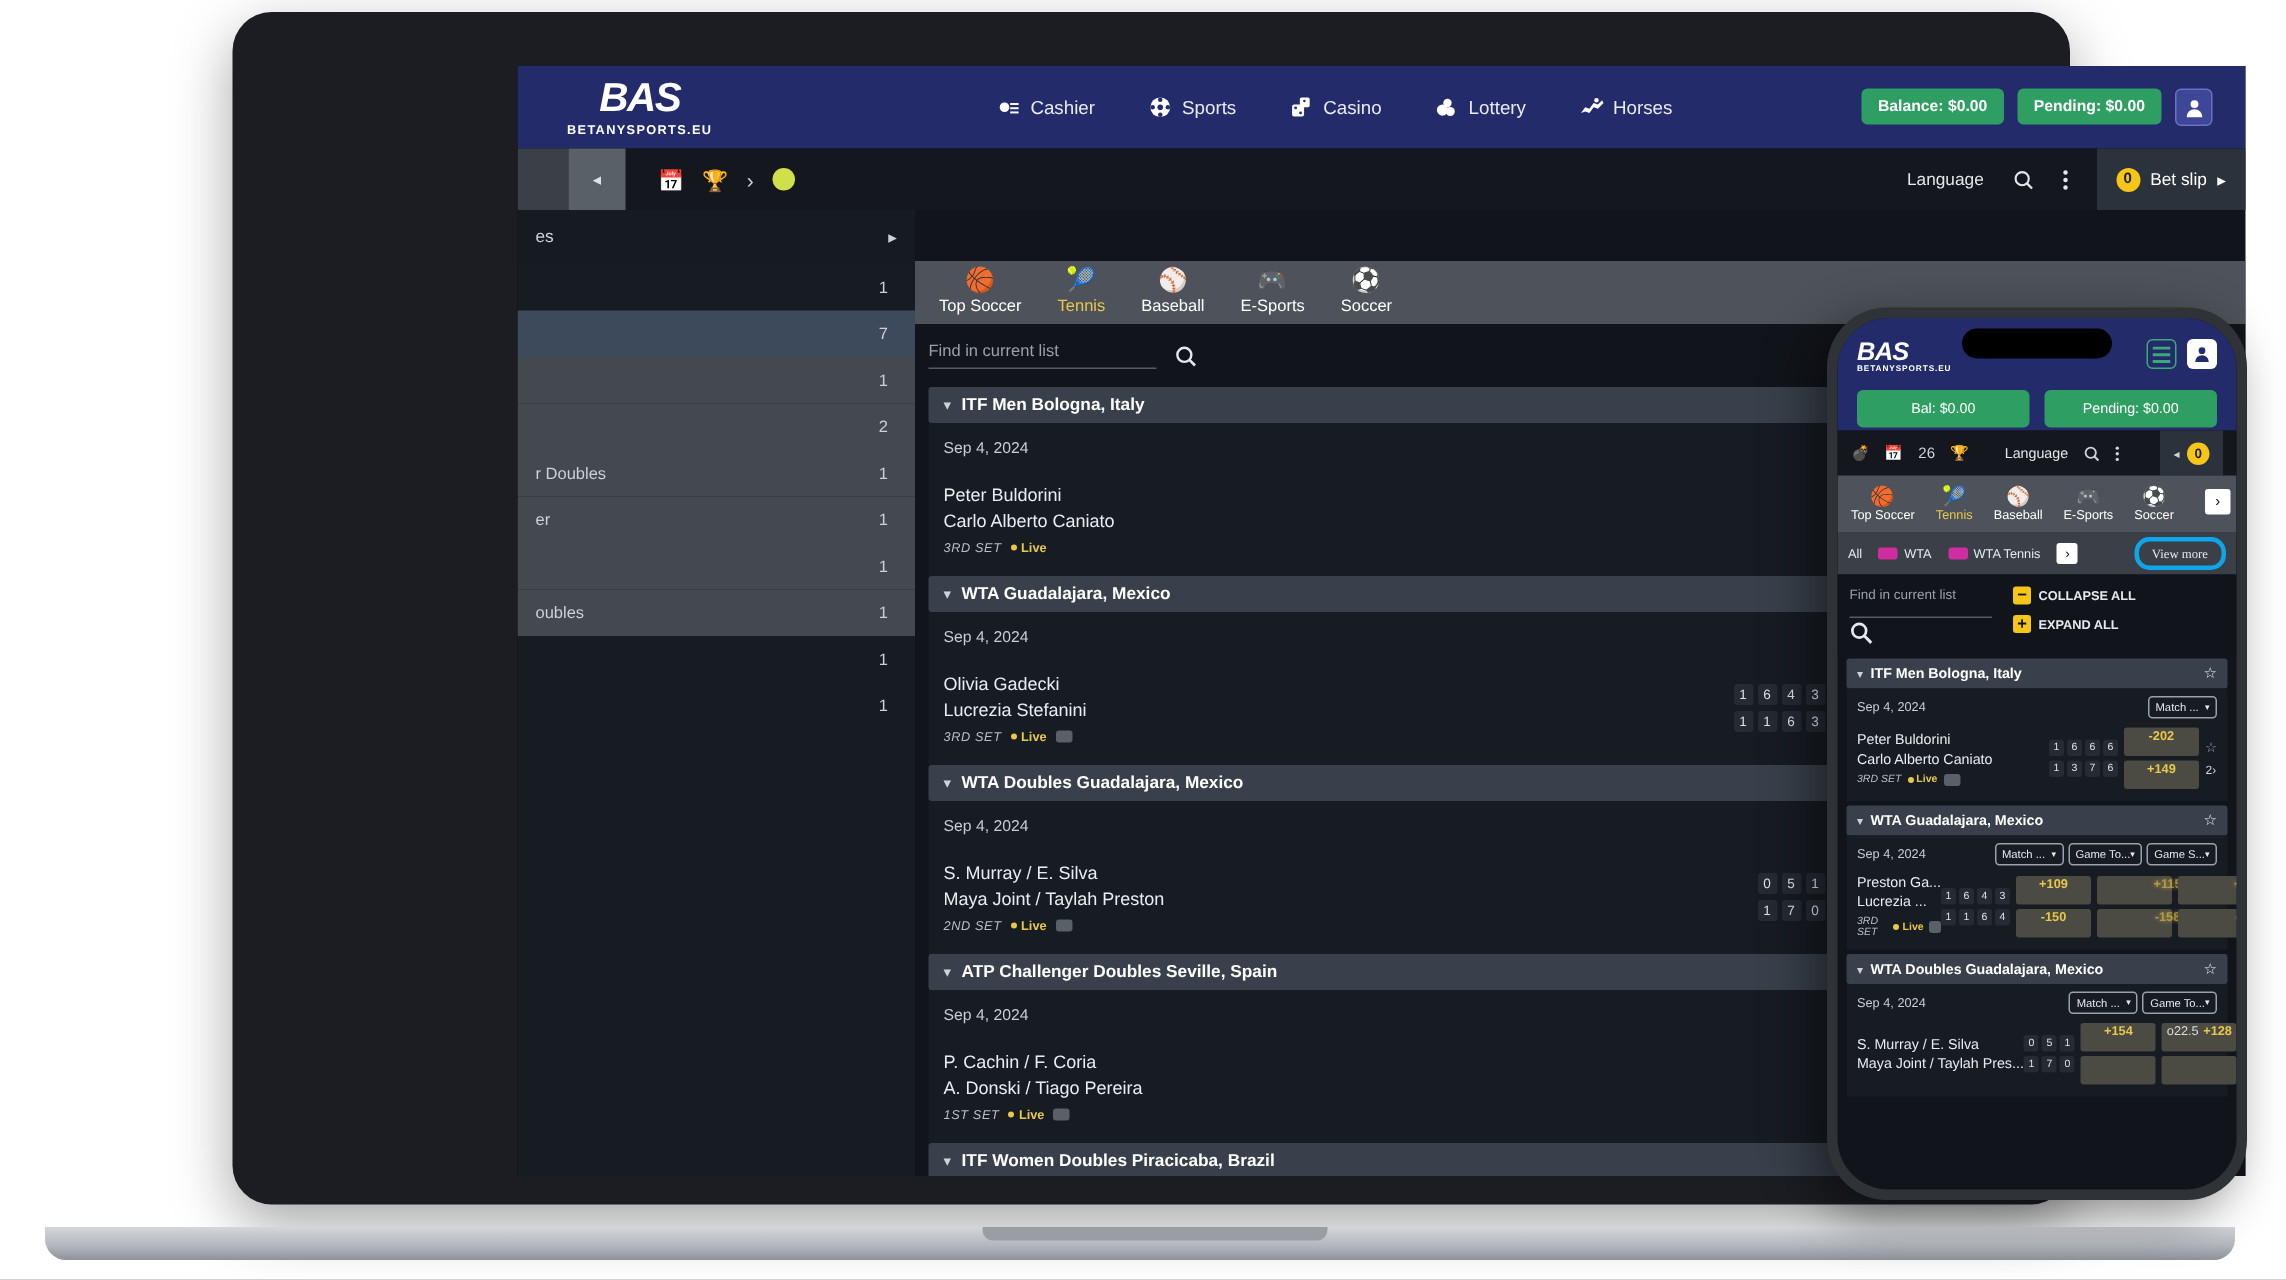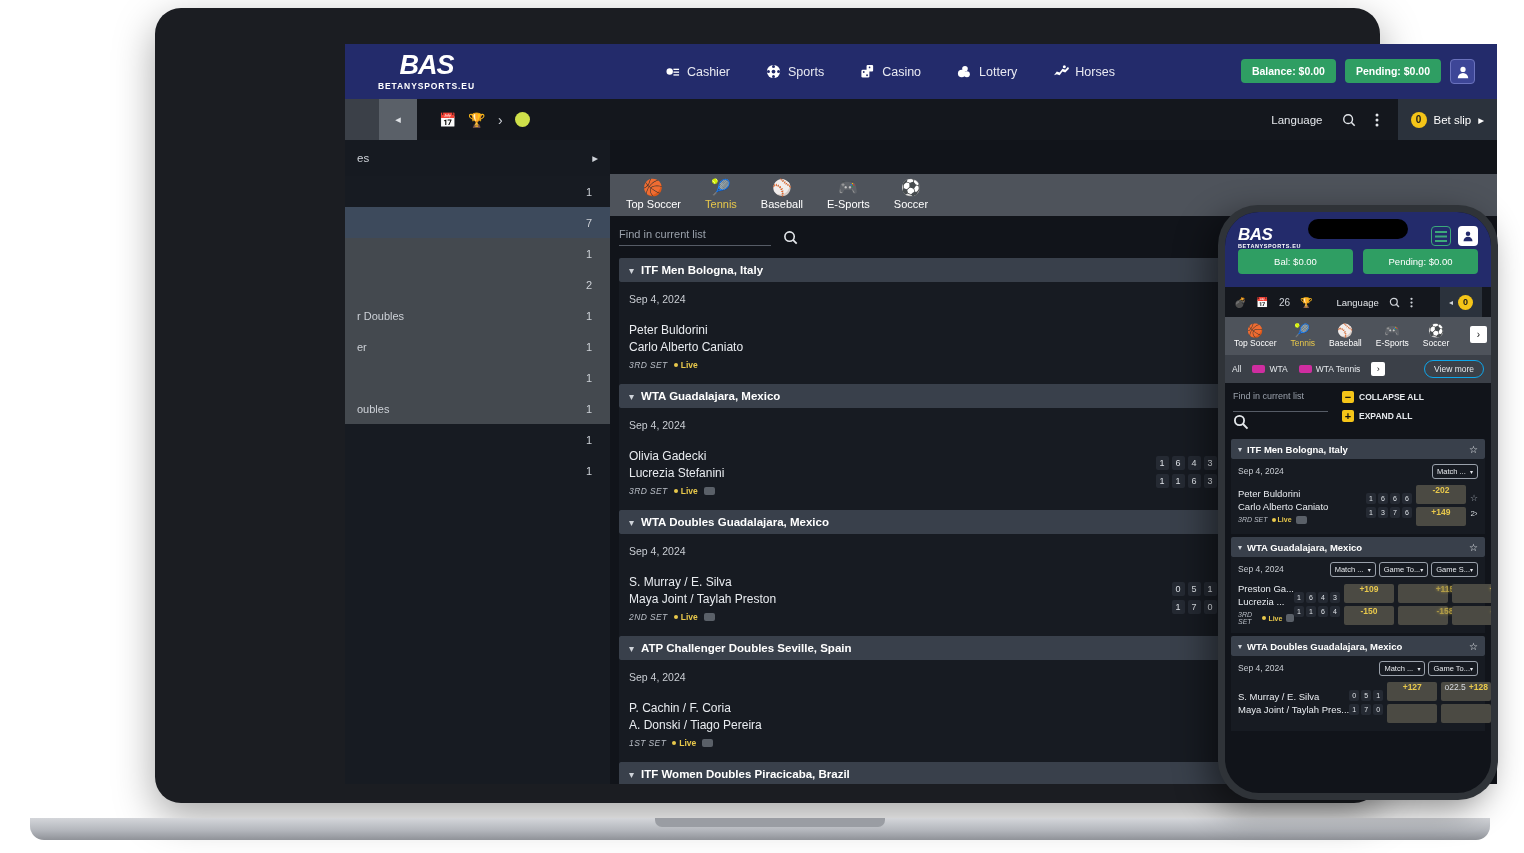--- a/index.html
+++ b/index.html
@@ -190,42 +190,42 @@
   .phone-notch {
     position:absolute; left:83px; top:7px; width:100px; height:20px; background:#000; border-radius:12px; z-index:5;
   }
   .ph-top { height:75px; background:#232b6b; padding:14px 13px 0 13px; }
   .ph-top-row { display:flex; align-items:flex-start; }
   .ph-logo { font-size:17px; font-weight:800; color:#fff; font-style:italic; line-height:1; letter-spacing:-.5px;}
   .ph-logo-sub { font-size:5.5px; font-weight:700; color:#fff; letter-spacing:.6px; }
   .ph-top-icons { margin-left:auto; display:flex; gap:7px; }
   .ph-sq { width:20px;height:20px;border-radius:4px;border:1px solid #3ca97a; display:flex;align-items:center;justify-content:center;}
   .ph-sq2 { width:20px;height:20px;border-radius:4px;background:#fff; display:flex;align-items:center;justify-content:center;}
-  .ph-bal-row { display:flex; gap:10px; }
+  .ph-bal-row { display:flex; gap:10px; margin-top:11px; }
   .ph-bal { flex:1; background:#2f9e63; color:#fff; font-size:9.5px; text-align:center; padding:7px 0; border-radius:4px;}
   .ph-bar { height:30px; background:#14171d; display:flex; align-items:center; gap:10px; padding:0 9px; }
   .ph-bar-ico { font-size:10px; color:#cfd3d9; }
   .ph-lang { color:#e3e6ea; font-size:9.5px; margin-left:14px;}
   .ph-slipbtn { margin-left:auto; height:30px; background:#2b323c; display:flex; align-items:center; gap:5px; padding:0 9px; }
   .ph-slip-count { width:15px;height:15px;border-radius:50%;background:#f5c518;color:#1b1b1b;font-size:9px;font-weight:700;
                    display:flex;align-items:center;justify-content:center; }
   .ph-sports { height:38px; background:#4e535b; display:flex; align-items:center; gap:14px; padding-left:9px; position:relative;}
   .ph-sport { display:flex; flex-direction:column; align-items:center; gap:1px; }
   .ph-sport-emoji { font-size:13px; line-height:13px; }
   .ph-sport-lbl { font-size:8.5px; color:#fff; }
   .ph-sport.active .ph-sport-lbl { color:#e8c84b; }
   .ph-arrow {
     position:absolute; right:4px; top:9px; width:17px;height:17px;background:#fff;color:#111;
     display:flex;align-items:center;justify-content:center; font-size:10px; border-radius:2px;
   }
   .ph-filters { height:28px; background:#3b4048; display:flex; align-items:center; gap:11px; padding:0 7px; }
   .ph-filt { color:#e6e9ed; font-size:8.5px; display:flex; align-items:center; gap:4px;}
   .wta-ico { width:13px;height:8px;background:#cf2da0;border-radius:2px; display:inline-block;}
   .ph-next { width:14px;height:14px;background:#fff;color:#111;display:flex;align-items:center;justify-content:center;font-size:9px;border-radius:2px;}
-  .ph-viewmore { margin-left:auto; border:1px solid #0ea5e9; border-radius:10px; color:#e6e9ed; font-size:8.5px; padding:3px 9px;}
+  .ph-viewmore { margin-left:auto; border:3px solid #0ea5e9; border-radius:10px; color:#e6e9ed; font-size:8.5px; padding:3px 9px;font-family:Liberation Serif, serif;}
   .ph-searchrow { background:#11141a; padding:8px 8px 6px 8px; display:flex; align-items:flex-start; }
   .ph-find { color:#9aa1ab; font-size:9px; border-bottom:1px solid #565c66; width:95px; padding-bottom:10px; }
   .ph-ce { margin-left:14px; display:flex; flex-direction:column; gap:7px;}
   .ph-ce-btn { display:flex; align-items:center; gap:5px; color:#e6e9ed; font-size:8.5px; font-weight:600;}
   .ph-list { padding:0 6px; }
   .ph-lg-head { height:20px; background:#39404b; display:flex; align-items:center; padding:0 7px; border-radius:2px; margin-top:3px;}
   .ph-lg-title { color:#fff; font-size:9.5px; font-weight:700; }
   .ph-lg-star { margin-left:auto; color:#e8eaee; font-size:10px; }
   .ph-lg-body { background:#171b22; padding-bottom:4px;}
   .ph-date-row { height:24px; display:flex; align-items:center; padding:0 7px;}
@@ -1084,21 +1084,21 @@
                       <span class="ph-sc">1</span>
                     </div>
                     <div class="ph-scorerow">
                       <span class="ph-sc">1</span>
                       <span class="ph-sc">7</span>
                       <span class="ph-sc">0</span>
                     </div>
                   </div>
                   <div class="ph-oddcol">
                     <div class="ph-odd">
-                      <span>+127</span>
+                      <span>+154</span>
                     </div>
                     <div class="ph-odd empty"></div>
                   </div>
                   <div class="ph-oddcol">
                     <div class="ph-odd">
                       <span class="ln">o22.5</span>
                       <span>+128</span>
                     </div>
                     <div class="ph-odd empty"></div>
                   </div>

